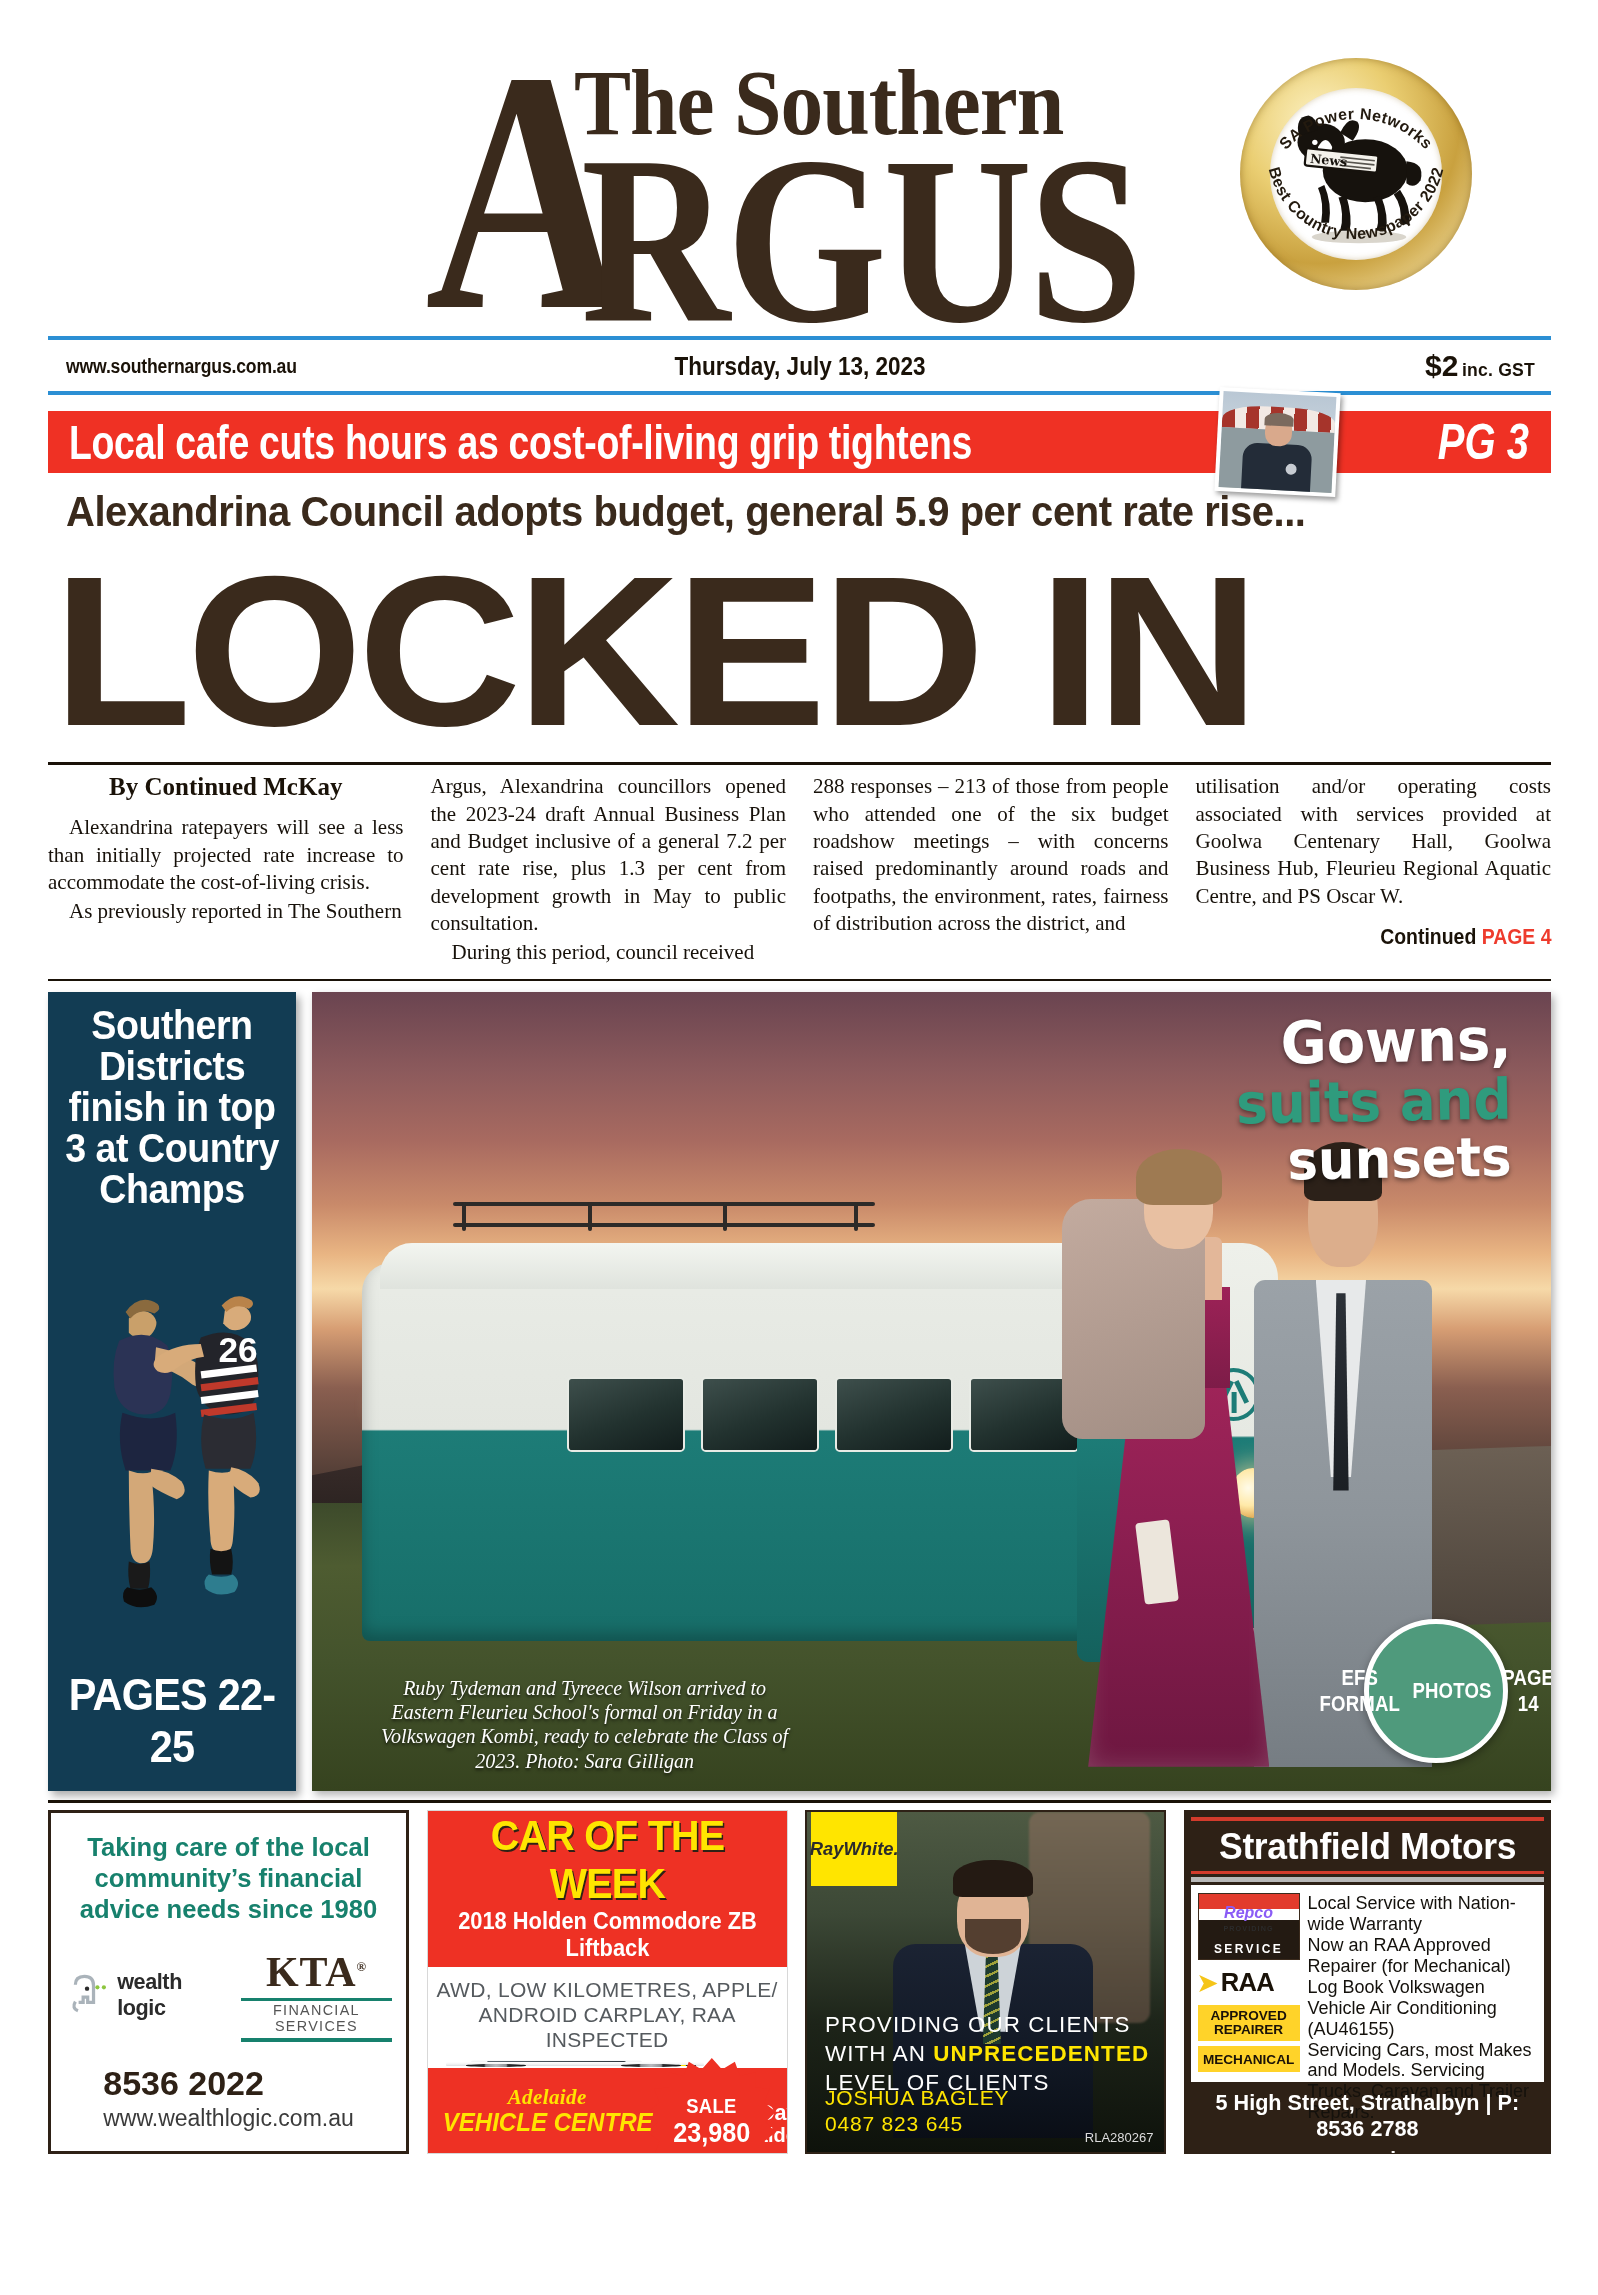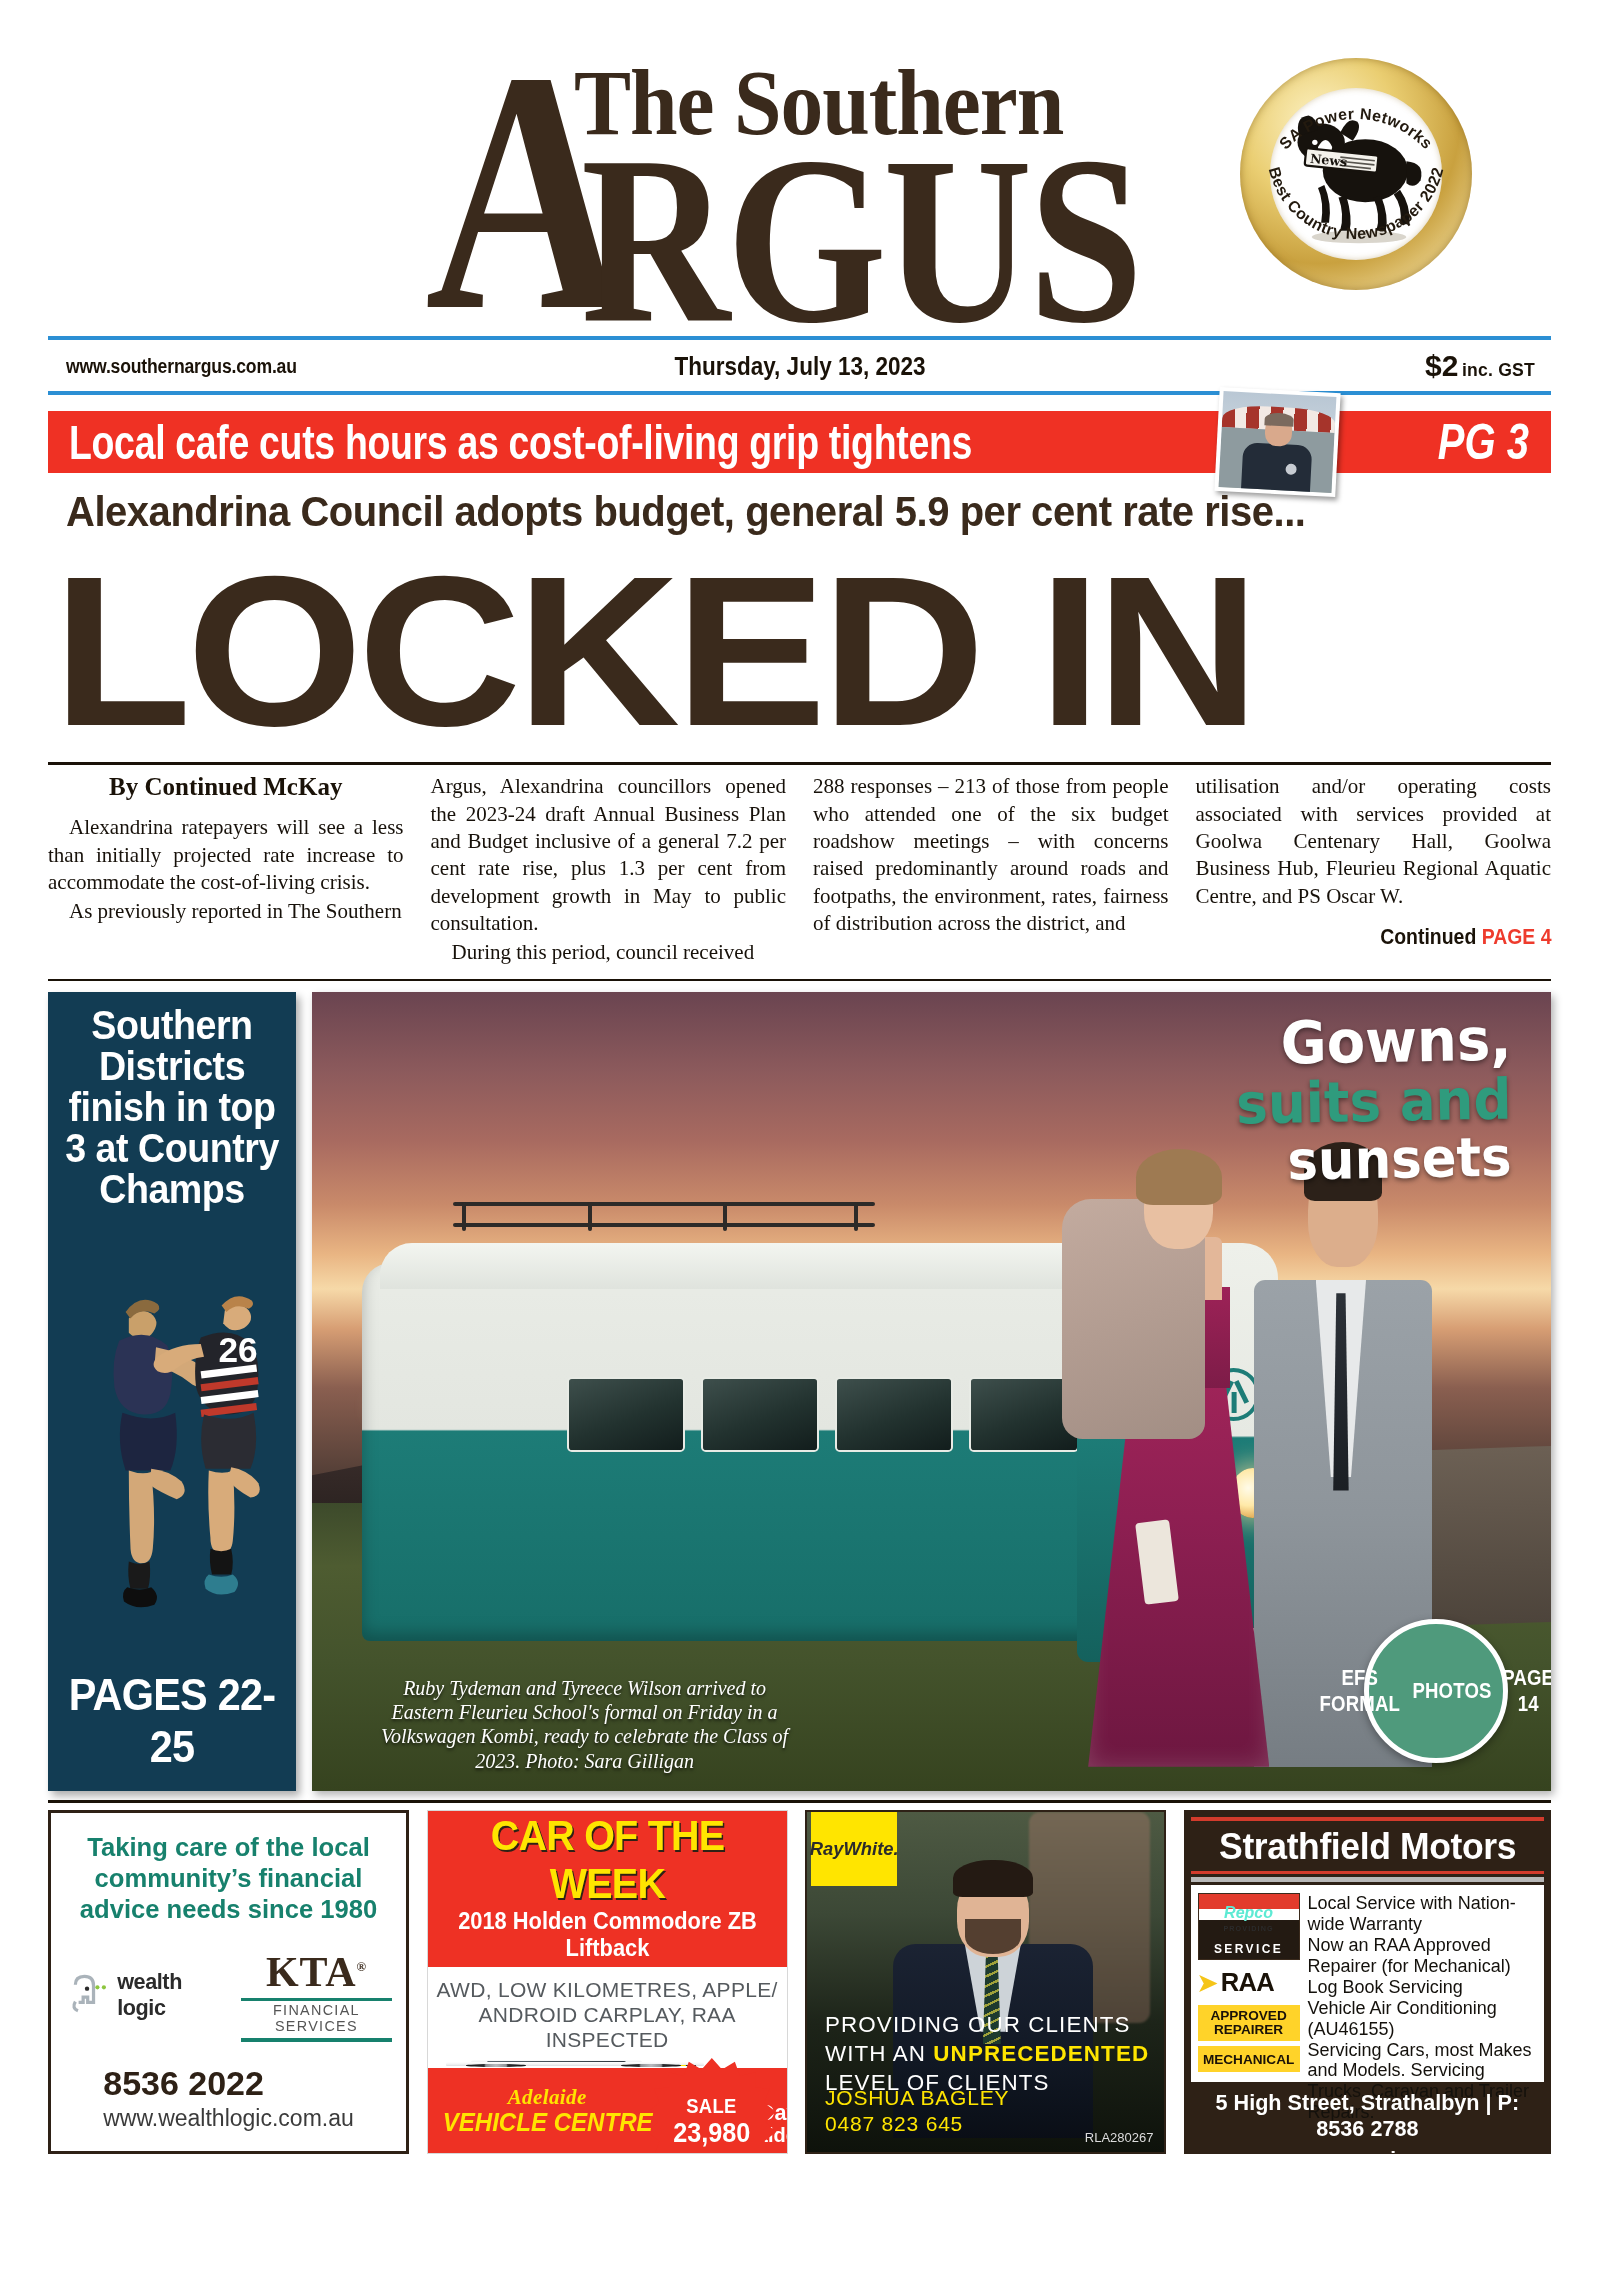--- a/index.html
+++ b/index.html
@@ -723,21 +723,21 @@
   }
   .sm-badges { flex: 0 0 102px; display:flex; flex-direction:column; gap: 4.8px; }
   .repco {
     background:#231a12; border:1.6px solid #3a2a1c; height: 67px; position:relative; overflow:hidden;
   }
   .repco-stripe { position:absolute; left:0; top:0; width:100%; height: 40%;
     background: linear-gradient(180deg,#e23b2c 0 58%, #ffffff 58% 100%); }
   .repco-word {
     position:absolute; left: 50%; top: 14%; transform: translateX(-50%);
     font-family:"Liberation Sans", sans-serif; font-weight:bold; font-style:italic;
-    font-size: 16px; color:#5eead4;
+    font-size: 16px; color:#8b5cf6;
   }
   .repco-auth {
     position:absolute; left:50%; top: 46%; transform: translateX(-50%);
     font-family:"Liberation Sans", sans-serif; font-weight:bold; font-size: 7.2px;
     color:#2b2b2b; letter-spacing: 1.1px; white-space:nowrap;
   }
   .repco-serv {
     position:absolute; left:50%; bottom: 5%; transform: translateX(-50%);
     font-family:"Liberation Sans", sans-serif; font-weight:bold; font-size: 12px;
     color:#ffffff; letter-spacing: 2.4px; white-space:nowrap;
@@ -1100,21 +1100,21 @@
         </div>
         <div class="raa-appr">
           <div>APPROVED</div>
           <div>REPAIRER</div>
         </div>
         <div class="raa-mech">MECHANICAL</div>
       </div>
       <ul class="sm-list">
         <li>Local Service with Nation-wide Warranty</li>
         <li>Now an RAA Approved Repairer (for Mechanical)</li>
-        <li>Log Book Servicing</li>
+        <li>Log Book Volkswagen</li>
         <li>Vehicle Air Conditioning (AU46155)</li>
         <li>Servicing Cars, most Makes and Models. Servicing Trucks. Caravan and Trailer Repairs.</li>
       </ul>
     </div>
     <div class="sm-foot">
       <div class="sm-addr">5 High Street, Strathalbyn | P: 8536 2788</div>
       <div class="sm-url">www.repcoservice.com.au</div>
     </div>
   </div>
 </div>

